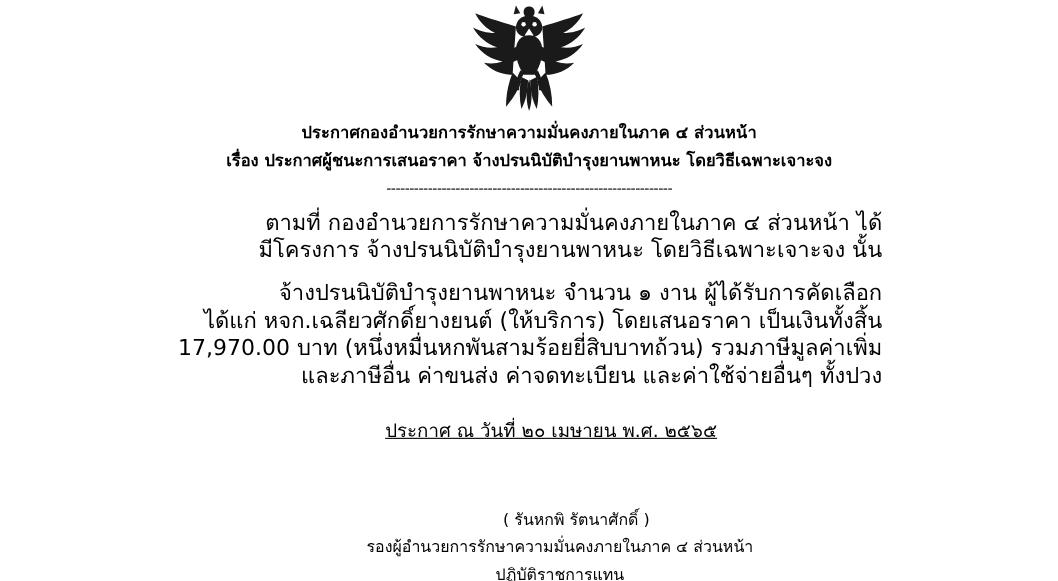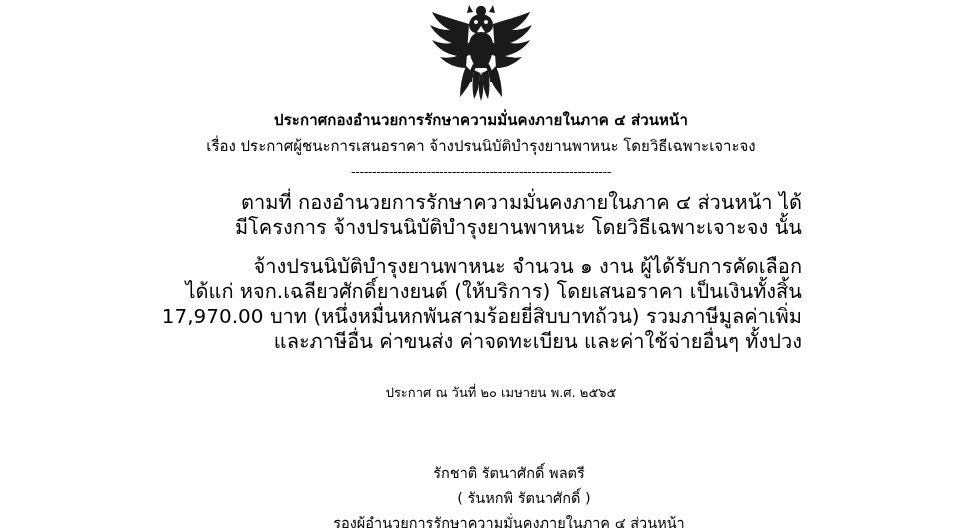--- a/index.html
+++ b/index.html
@@ -31,21 +31,21 @@
     margin-top: 6px;
   }
   .title-line {
     font-size: 15px;
     font-weight: bold;
     line-height: 24px;
     letter-spacing: 0.1px;
   }
   .subject-line {
     font-size: 15px;
-    font-weight: normal;
+    font-weight: bold;
     line-height: 24px;
     margin-top: 2px;
   }
   .divider {
     text-align: center;
     font-size: 13px;
     line-height: 20px;
     letter-spacing: -0.5px;
     margin-top: 4px;
     color: #000;
@@ -58,24 +58,25 @@
   }
   .para {
     text-indent: 72px;
     margin: 0 0 2px 0;
   }
   .para.second {
     margin-top: 14px;
   }
   .date-line {
     text-align: center;
-    font-size: 13px;
+    font-size: 17px;
     line-height: 25px;
     margin-top: 26px;
     padding-left: 40px;
+    text-decoration: underline;
   }
   .signature-block {
     margin-top: 56px;
     text-align: center;
     font-size: 14.5px;
     line-height: 25px;
     padding-left: 56px;
   }
   .sig-name {
     display: block;
@@ -131,20 +132,19 @@
   <div class="divider">--------------------------------------------------------------</div>
 
   <div class="body-text">
     <p class="para">ตามที่ กองอำนวยการรักษาความมั่นคงภายในภาค ๔ ส่วนหน้า ได้มีโครงการ จ้างปรนนิบัติบำรุงยานพาหนะ โดยวิธีเฉพาะเจาะจง  นั้น</p>
     <p class="para second">จ้างปรนนิบัติบำรุงยานพาหนะ จำนวน ๑ งาน ผู้ได้รับการคัดเลือก ได้แก่ หจก.เฉลียวศักดิ์ยางยนต์ (ให้บริการ) โดยเสนอราคา เป็นเงินทั้งสิ้น 17,970.00 บาท (หนึ่งหมื่นหกพันสามร้อยยี่สิบบาทถ้วน) รวมภาษีมูลค่าเพิ่มและภาษีอื่น ค่าขนส่ง ค่าจดทะเบียน และค่าใช้จ่ายอื่นๆ ทั้งปวง</p>
   </div>
 
   <div class="date-line">ประกาศ ณ วันที่  ๒๐ เมษายน พ.ศ. ๒๕๖๕</div>
 
   <div class="signature-block">
-    <span class="sig-name">รักชาติ รัตนาศักดิ์ พลตรี</span>
     <span class="sig-paren">( รันหกพิ  รัตนาศักดิ์ )</span>
     <span class="sig-role1">รองผู้อำนวยการรักษาความมั่นคงภายในภาค ๔ ส่วนหน้า</span>
     <span class="sig-role2">ปฏิบัติราชการแทน</span>
 
   </div>
 
 </div>
 
 </body></html>

